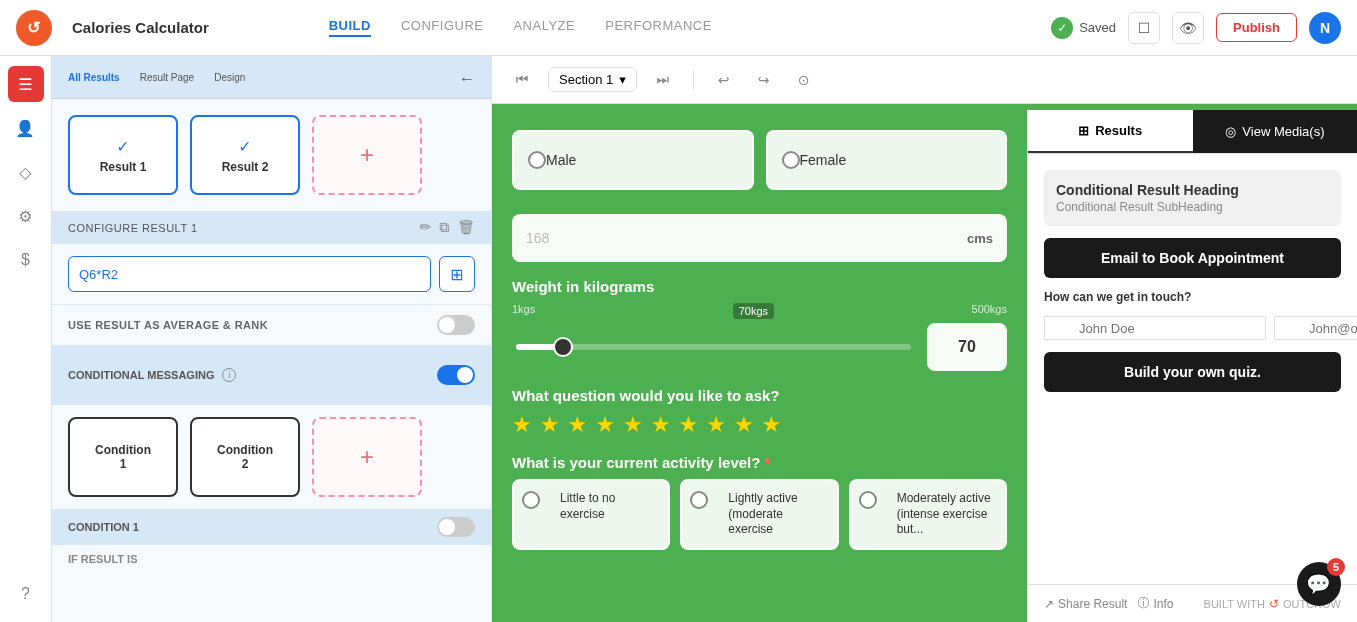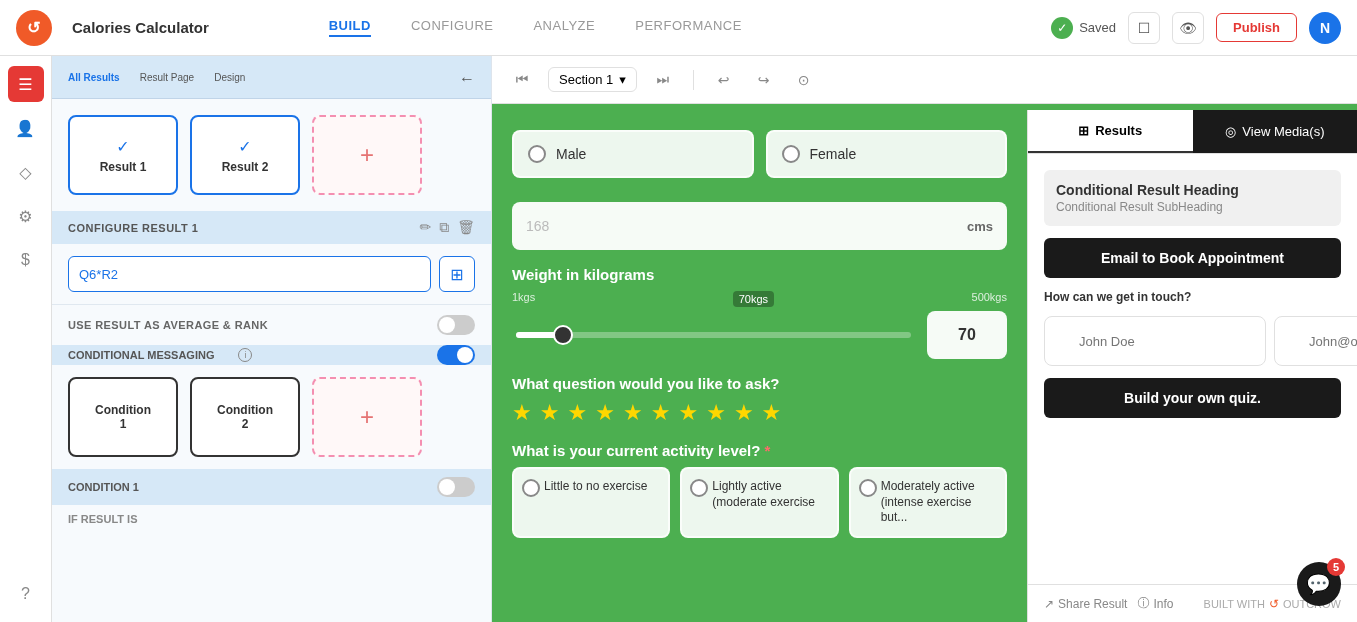--- a/index.html
+++ b/index.html
@@ -8,21 +8,21 @@
     
     .top-nav {
       height: 56px; background: #fff; border-bottom: 1px solid #e0e0e0;
       display: flex; align-items: center; padding: 0 16px; gap: 20px; flex-shrink: 0; z-index: 10;
     }
     .logo-icon {
       width: 36px; height: 36px; border-radius: 50%; background: #f05a28;
       display: flex; align-items: center; justify-content: center; color: #fff; font-size: 18px; font-weight: bold; flex-shrink: 0;
     }
     .app-title { font-size: 15px; font-weight: 600; color: #333; margin-right: 20px; }
-    .nav-links { display: flex; gap: 40px; margin-left: 80px; }
+    .nav-links { display: flex; gap: 30px; margin-left: 80px; }
     .nav-link { font-size: 13px; color: #999; cursor: pointer; text-transform: uppercase; letter-spacing: 0.5px; }
     .nav-link.active { color: #1a73e8; font-weight: 700; border-bottom: 2px solid #1a73e8; padding-bottom: 2px; }
     .nav-right { margin-left: auto; display: flex; align-items: center; gap: 12px; }
     .saved-badge { display: flex; align-items: center; gap: 6px; font-size: 13px; color: #555; }
     .saved-check { width: 22px; height: 22px; border-radius: 50%; background: #4caf50; display: flex; align-items: center; justify-content: center; color: #fff; font-size: 12px; }
     .nav-icon-btn { width: 32px; height: 32px; border-radius: 6px; border: 1px solid #e0e0e0; background: #fff; display: flex; align-items: center; justify-content: center; cursor: pointer; color: #555; font-size: 14px; }
     .publish-btn { padding: 6px 16px; border: 1.5px solid #e53935; border-radius: 6px; color: #e53935; background: #fff; font-size: 13px; font-weight: 600; cursor: pointer; }
     .avatar { width: 32px; height: 32px; border-radius: 50%; background: #1a73e8; color: #fff; display: flex; align-items: center; justify-content: center; font-size: 14px; font-weight: 700; }
 
     
@@ -65,21 +65,21 @@
       width: 110px; height: 80px; border-radius: 8px; border: 2px dashed #f48fb1;
       background: #fff8f8; display: flex; align-items: center; justify-content: center;
       cursor: pointer; color: #e57373; font-size: 24px;
     }
 
     
     .section-header {
       background: #d6e8f7; padding: 8px 16px;
       display: flex; align-items: center; justify-content: space-between;
     }
-    .section-title { font-size: 11px; font-weight: 700; color: #555; text-transform: uppercase; letter-spacing: 0.5px; }
+    .section-title { font-size: 11px; font-weight: 400; color: #555; text-transform: uppercase; letter-spacing: 0.5px; }
     .section-actions { display: flex; gap: 8px; color: #888; font-size: 14px; }
     .section-actions span { cursor: pointer; }
 
     .formula-row { display: flex; align-items: center; gap: 8px; padding: 12px 16px; }
     .formula-input {
       flex: 1; height: 36px; border: 1.5px solid #1a73e8; border-radius: 6px;
       padding: 0 10px; font-size: 13px; color: #1a73e8; background: #fff;
     }
     .formula-icon-btn {
       width: 36px; height: 36px; border: 1.5px solid #1a73e8; border-radius: 6px;
@@ -97,22 +97,22 @@
       position: relative; cursor: pointer;
     }
     .toggle::after {
       content: ''; position: absolute; top: 2px; width: 16px; height: 16px; border-radius: 50%; background: #fff;
       transition: left 0.2s;
     }
     .toggle.off::after { left: 2px; }
 
     
     .cond-header {
-      background: #d6e8f7; padding: 0 16px;
-      display: flex; align-items: center; gap: 24px;
+      background: #d6e8f7; padding: 20px 16px;
+      display: flex; align-items: center; gap: 8px;
     }
     .cond-title { font-size: 11px; font-weight: 700; color: #555; text-transform: uppercase; }
     .info-icon { width: 14px; height: 14px; border-radius: 50%; border: 1.5px solid #888; display: flex; align-items: center; justify-content: center; font-size: 9px; color: #888; cursor: pointer; }
     .cond-toggle-on { width: 38px; height: 20px; border-radius: 10px; background: #1a73e8; position: relative; cursor: pointer; margin-left: auto; }
     .cond-toggle-on::after { content: ''; position: absolute; top: 2px; left: 20px; width: 16px; height: 16px; border-radius: 50%; background: #fff; }
 
     .cond-cards { display: flex; gap: 12px; padding: 12px 16px; flex-wrap: wrap; }
     .cond-card {
       width: 110px; height: 80px; border-radius: 8px; border: 2px solid #333;
       background: #fff; display: flex; flex-direction: column; align-items: center; justify-content: center;
@@ -150,22 +150,22 @@
     .toolbar-sep { width: 1px; height: 20px; background: #e0e0e0; margin: 0 4px; }
 
     
     .preview-content { flex: 1; display: flex; overflow: hidden; }
     .quiz-preview {
       flex: 1; background: #4caf50; overflow-y: auto; padding: 20px;
       display: flex; flex-direction: column; gap: 16px;
     }
     .quiz-gender-row { display: flex; gap: 12px; }
     .quiz-option {
-      flex: 1; height: 48px; background: rgba(255,255,255,0.9); border: 2px solid rgba(255,255,255,0.7);
-      border-radius: 8px; display: flex; align-items: center; padding: 0 14px; gap: 10px; cursor: pointer;
+      flex: 1; height: 60px; background: rgba(255,255,255,0.9); border: 2px solid rgba(255,255,255,0.7);
+      border-radius: 8px; display: flex; align-items: center; padding: 0 14px; cursor: pointer;
     }
     .radio-circle { width: 18px; height: 18px; border-radius: 50%; border: 2px solid #888; background: #fff; flex-shrink: 0; }
     .quiz-label { font-size: 14px; color: #333; font-weight: 500; }
 
     .quiz-field-label { font-size: 15px; font-weight: 600; color: #fff; }
     .required-star { color: #ff6b6b; }
     .quiz-input-row {
       background: rgba(255,255,255,0.95); border-radius: 8px; height: 48px;
       display: flex; align-items: center; padding: 0 14px; justify-content: space-between;
     }
@@ -184,21 +184,21 @@
       display: flex; align-items: center; justify-content: center; font-size: 16px; font-weight: 600; color: #333; min-width: 80px;
     }
     .weight-row { display: flex; gap: 12px; align-items: center; }
 
     .star-row { display: flex; gap: 8px; }
     .star { color: #ffd700; font-size: 22px; }
 
     .activity-row { display: flex; gap: 10px; }
     .activity-option {
       flex: 1; background: rgba(255,255,255,0.9); border: 2px solid rgba(255,255,255,0.7);
-      border-radius: 8px; padding: 10px 8px; display: flex; align-items: flex-start; gap: 4px; cursor: pointer;
+      border-radius: 8px; padding: 10px 8px; display: flex; align-items: flex-start; gap: 20px; cursor: pointer;
     }
     .activity-label { font-size: 12px; color: #333; line-height: 1.3; }
 
     
     .results-panel {
       width: 330px; background: #fff; border-left: 1px solid #e0e0e0;
       display: flex; flex-direction: column; overflow-y: auto; flex-shrink: 0;
     }
     .results-panel-header { display: flex; height: 44px; border-bottom: 1px solid #e0e0e0; }
     .results-tab {
@@ -217,21 +217,21 @@
     .cond-result-title { font-size: 14px; font-weight: 700; color: #333; }
     .cond-result-sub { font-size: 12px; color: #888; margin-top: 2px; }
 
     .email-btn {
       background: #1a1a1a; color: #fff; border: none; border-radius: 6px;
       padding: 12px; font-size: 14px; font-weight: 600; cursor: pointer; width: 100%; text-align: center;
     }
     .touch-label { font-size: 12px; font-weight: 600; color: #333; }
     .contact-inputs { display: flex; gap: 8px; }
     .contact-input {
-      flex: 1; height: 50px; border: 1px solid #e0e0e0; border-radius: 8px;
+      flex: 1; height: 24px; border: 1px solid #e0e0e0; border-radius: 0;
       padding: 0 10px 0 34px; font-size: 13px; color: #bbb; background: #fff; position: relative;
     }
     .contact-input-wrap { flex: 1; position: relative; }
     .contact-icon { position: absolute; left: 10px; top: 50%; transform: translateY(-50%); color: #aaa; font-size: 13px; }
 
     .build-quiz-btn {
       background: #1a1a1a; color: #fff; border: none; border-radius: 6px;
       padding: 12px; font-size: 14px; font-weight: 600; cursor: pointer; width: 100%; text-align: center;
     }
 

